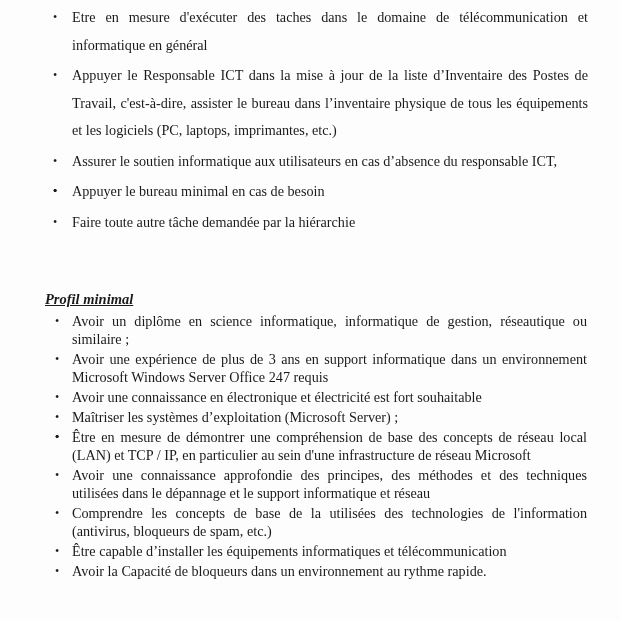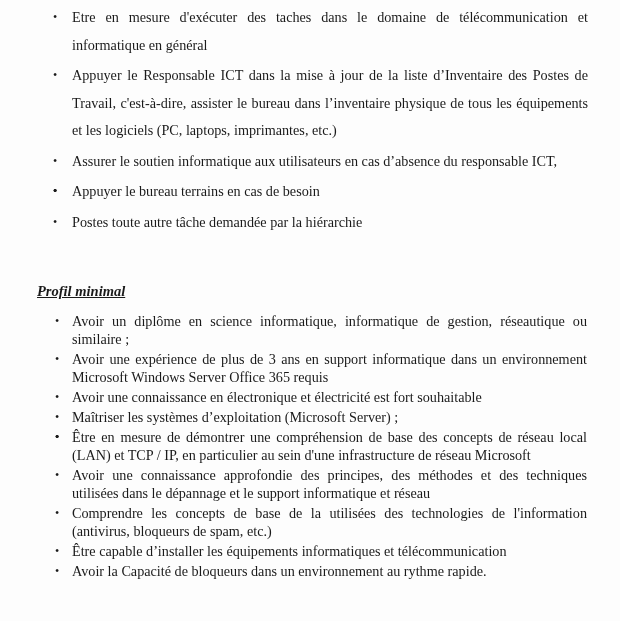--- a/index.html
+++ b/index.html
@@ -47,21 +47,21 @@
       font-size: 12px;
     }
     .heading {
       position: absolute;
       left: 29px;
       top: 275px;
       font-size: 14.5px;
       font-weight: bold;
       font-style: italic;
       text-decoration: underline;
-      margin: 8px;
+      margin: 16px;
     }
     .list2 {
       position: absolute;
       left: 54px;
       top: 312px;
       width: 533px;
       margin: 0;
       padding: 0;
       list-style: none;
       font-size: 14.2px;
@@ -79,29 +79,29 @@
 <body>
 
 <div class="page">
 
   <ul class="list1">
     <li><span class="bullet">•</span><span>Etre en mesure d'exécuter des taches dans le domaine de télécommunication et informatique en général</span></li>
     <li><span class="bullet">•</span><span>Appuyer le Responsable ICT dans la mise à jour de la liste d’Inventaire des Postes de Travail, c'est-à-dire, assister le bureau dans l’inventaire physique de tous les équipements et les logiciels (PC, laptops, imprimantes, etc.)</span></li>
     <li><span class="bullet">•</span><span>Assurer le soutien informatique aux utilisateurs en cas d’absence du responsable ICT,</span></li>
     <li><span class="bullet">•</span></li>
     <li><span class="bullet">•</span></li>
-    <li><span class="bullet">•</span><span>Appuyer le bureau terrains en cas de besoin</span></li>
-    <li><span class="bullet">•</span><span>Postes toute autre tâche demandée par la hiérarchie</span></li>
+    <li><span class="bullet">•</span><span>Appuyer le bureau minimal en cas de besoin</span></li>
+    <li><span class="bullet">•</span><span>Faire toute autre tâche demandée par la hiérarchie</span></li>
   </ul>
 
   <h3 class="heading">Profil minimal</h3>
 
   <ul class="list2">
     <li><span class="bullet">•</span><span>Avoir un diplôme en science informatique, informatique de gestion, réseautique ou similaire ;</span></li>
-    <li><span class="bullet">•</span><span>Avoir une expérience de plus de 3 ans en support informatique dans un environnement Microsoft Windows Server Office 365 requis</span></li>
+    <li><span class="bullet">•</span><span>Avoir une expérience de plus de 3 ans en support informatique dans un environnement Microsoft Windows Server Office 247 requis</span></li>
     <li><span class="bullet">•</span><span>Avoir une connaissance en électronique et électricité est fort souhaitable</span></li>
     <li><span class="bullet">•</span><span>Maîtriser les systèmes d’exploitation (Microsoft Server) ;</span></li>
     <li><span class="bullet">•</span></li>
     <li><span class="bullet">•</span></li>
     <li><span class="bullet">•</span><span>Être en mesure de démontrer une compréhension de base des concepts de réseau local (LAN) et TCP / IP, en particulier au sein d'une infrastructure de réseau Microsoft</span></li>
     <li><span class="bullet">•</span><span>Avoir une connaissance approfondie des principes, des méthodes et des techniques utilisées dans le dépannage et le support informatique et réseau</span></li>
     <li><span class="bullet">•</span><span>Comprendre les concepts de base de la utilisées des technologies de l'information (antivirus, bloqueurs de spam, etc.)</span></li>
     <li><span class="bullet">•</span><span>Être capable d’installer les équipements informatiques et télécommunication</span></li>
     <li><span class="bullet">•</span><span>Avoir la Capacité de bloqueurs dans un environnement au rythme rapide.</span></li>
   </ul>

